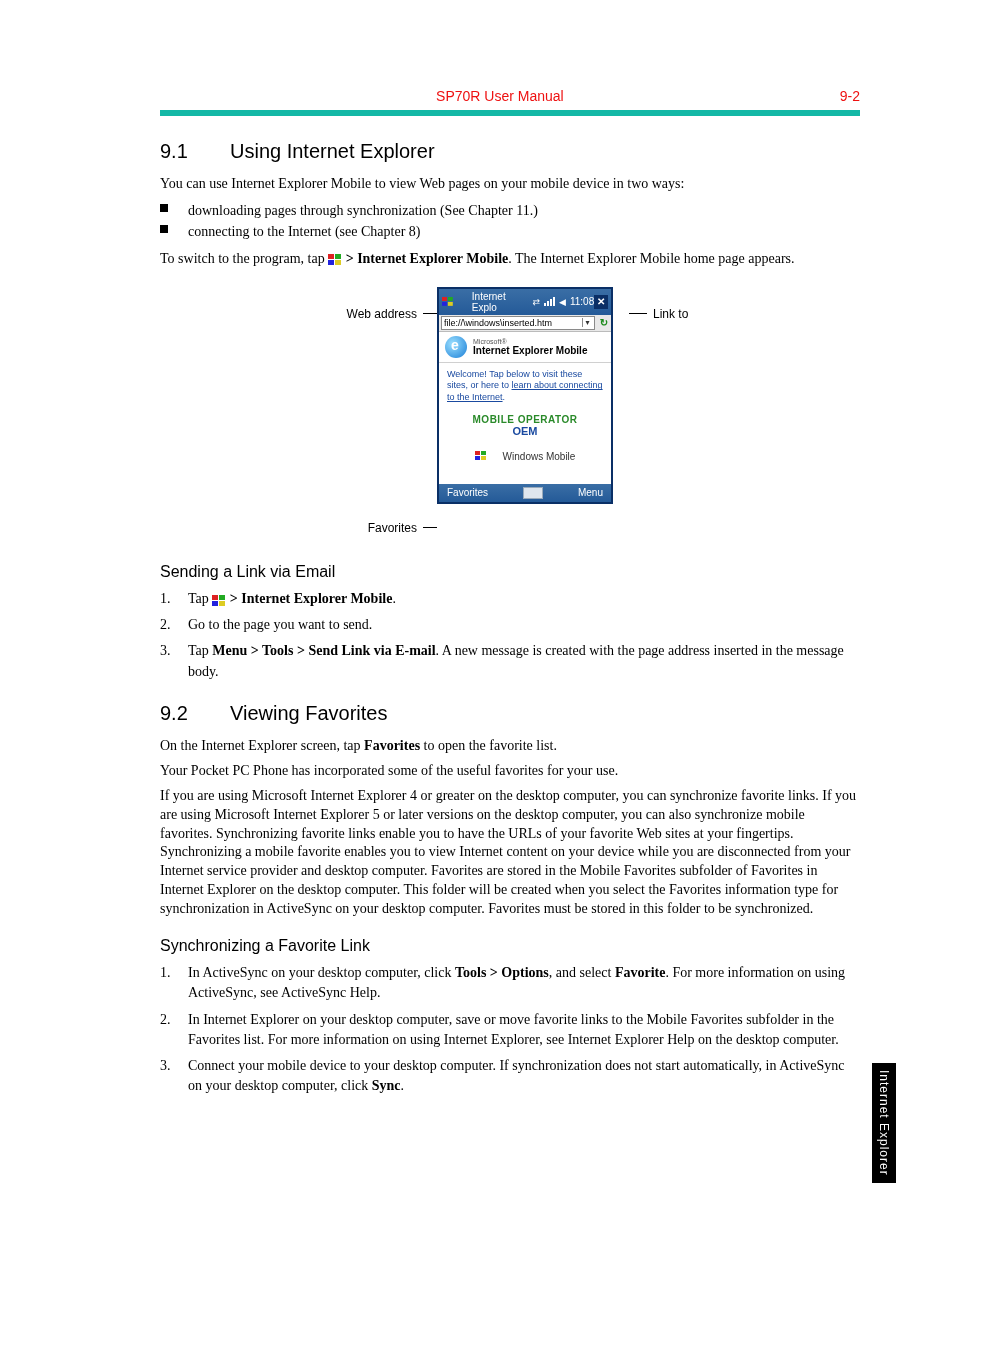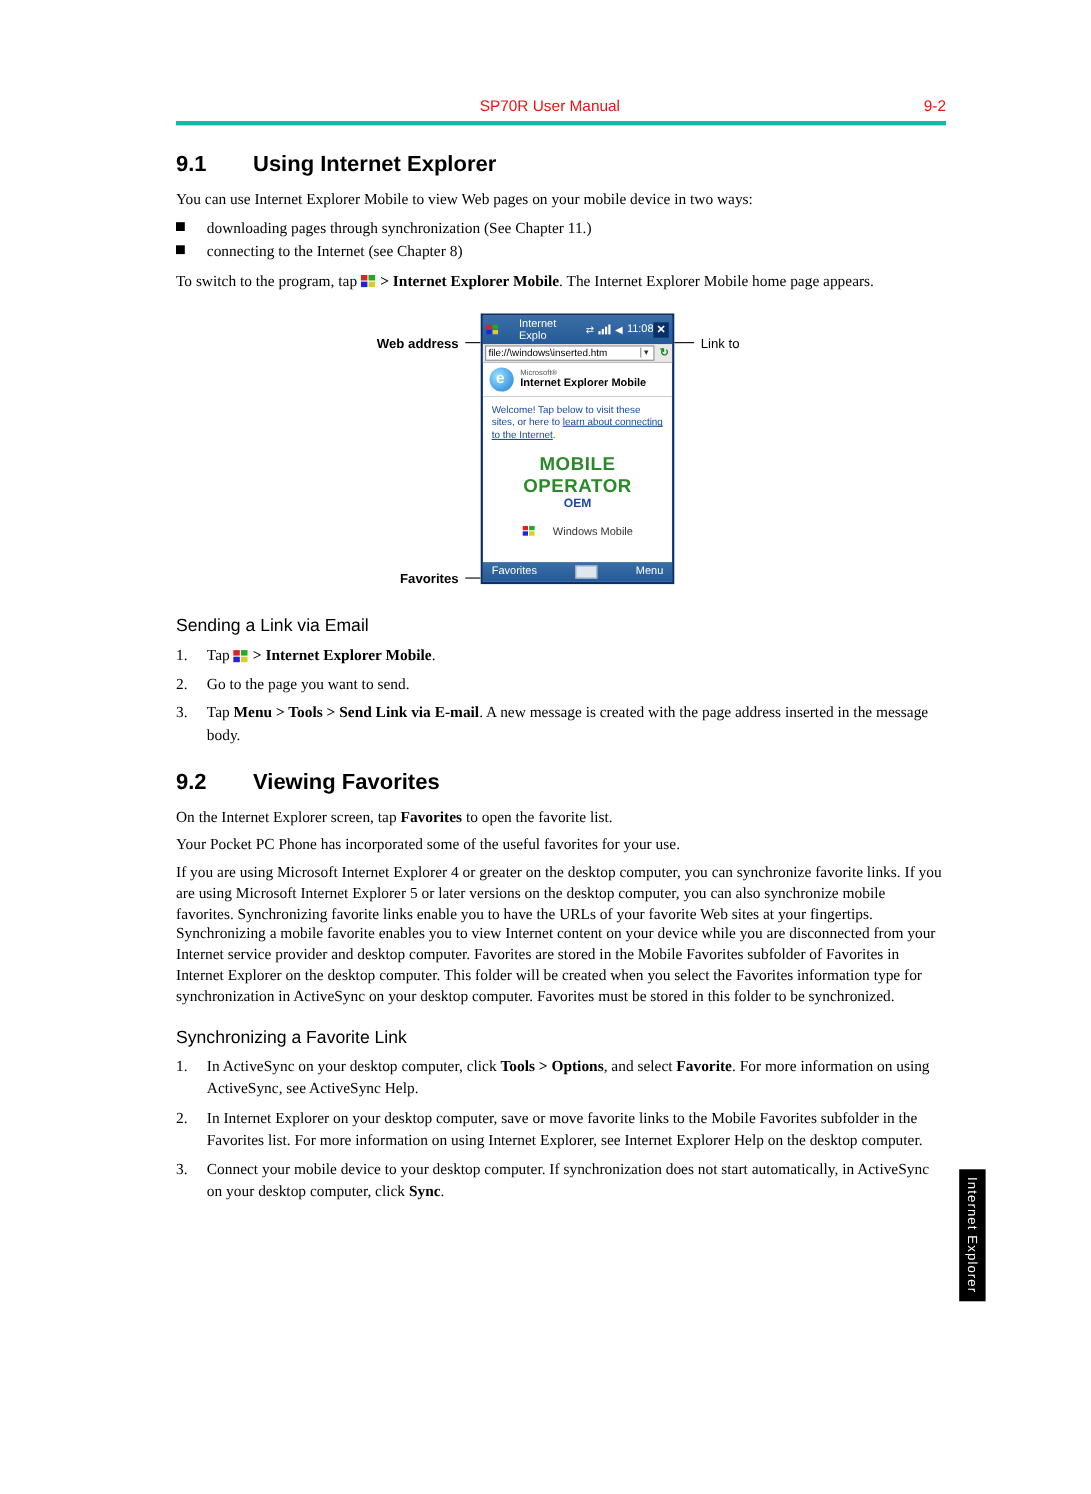--- a/index.html
+++ b/index.html
@@ -1,43 +1,43 @@
 <!DOCTYPE html>
 <html><head>
 <meta charset="utf-8">
 <style>
   * { box-sizing: border-box; margin: 0; padding: 0; }
   html, body { background: #fff; }
   body { width: 992px; height: 1358px; position: relative; font-family: "Times New Roman", Times, serif; color: #000; }
   .page { position: absolute; left: 160px; top: 88px; width: 700px; }
-  .header { display: flex; justify-content: space-between; font-family: Arial, Helvetica, sans-serif; color: #e11; font-size: 14px; border-bottom: 4px solid #14b8a6; padding-bottom: 6px; margin-bottom: 24px; }
+  .header { display: flex; justify-content: space-between; font-family: Arial, Helvetica, sans-serif; color: #e11; font-size: 14px; border-bottom: 6px solid #14b8a6; padding-bottom: 6px; margin-bottom: 24px; }
   .header .center { flex: 1; text-align: center; }
   .header .right { color: #e11; }
-  .h-sec { font-family: Arial, Helvetica, sans-serif; font-size: 20px; margin: 20px 0 12px 0; font-weight: bold; }
+  .h-sec { font-family: Arial, Helvetica, sans-serif; font-size: 20px; margin: 20px 0 12px 0; font-weight: normal; }
   .h-sec .num { display: inline-block; width: 70px; }
   .h-sub { font-family: Arial, Helvetica, sans-serif; font-size: 16px; margin: 18px 0 8px 0; font-weight: normal; }
   p { font-size: 14px; line-height: 1.35; margin: 6px 0; }
   ul.square { list-style: none; margin: 4px 0 8px 0; padding: 0; }
   ul.square li { font-size: 14px; line-height: 1.5; padding-left: 28px; position: relative; }
   ul.square li::before { content: ""; position: absolute; left: 0; top: 4px; width: 8px; height: 8px; background: #000; }
   ol.num { list-style: none; counter-reset: item; margin: 8px 0 8px 0; padding: 0; }
   ol.num li { font-size: 14px; line-height: 1.45; padding-left: 28px; position: relative; margin: 6px 0; counter-increment: item; }
   ol.num li::before { content: counter(item) "."; position: absolute; left: 0; top: 0; }
   b { font-weight: bold; }
   .tabbar { position: absolute; right: 96px; top: 1063px; width: 24px; height: 120px; background: #000; color: #fff; font-family: Arial, Helvetica, sans-serif; font-size: 12px; display: flex; align-items: center; justify-content: center; }
   .tabbar span { writing-mode: vertical-rl; text-orientation: mixed; letter-spacing: 1px; }
   .win-icon { display: inline-block; width: 14px; height: 12px; vertical-align: middle; position: relative; top: -1px; }
   .win-icon svg { width: 14px; height: 12px; }
 
   
   .figwrap { display: flex; justify-content: center; margin: 18px 0 28px 0; font-family: Arial, Helvetica, sans-serif; }
   .figrow { display: flex; align-items: flex-start; }
   .labelcol { font-size: 12px; color: #000; }
-  .labelcol.left { text-align: right; width: 110px; font-weight: bold; }
-  .labelcol.right { text-align: left; width: 80px; }
+  .labelcol.left { text-align: right; width: 110px; }
+  .labelcol.right { text-align: left; width: 80px; padding-left: 16px; }
   .labelcol .lab { display: flex; align-items: center; white-space: nowrap; margin: 0; }
   .labelcol.left .lab { justify-content: flex-end; }
   .conn { height: 1px; background: #000; display: inline-block; }
   .connL { width: 14px; margin-left: 6px; }
   .connR { width: 18px; margin-right: 6px; }
   .device { width: 176px; border: 2px solid #0a2f66; background: #fff; font-size: 10px; }
   .dv-top { background: linear-gradient(#3a6ea5, #245a98); color: #fff; display: flex; align-items: center; justify-content: space-between; padding: 2px 3px; }
   .dv-top .t-left { display: flex; align-items: center; gap: 18px; }
   .dv-top .close { background: #0a2f66; color: #fff; width: 14px; height: 14px; display: inline-flex; align-items: center; justify-content: center; font-weight: bold; font-size: 10px; }
   .sigbars { display: inline-flex; align-items: flex-end; gap: 1px; }
@@ -47,21 +47,21 @@
   .dv-addr .addr { flex: 1; background: #fff; border: 1px solid #8a8a8a; height: 14px; margin: 1px 2px; font-size: 9px; padding: 0 2px; display: flex; align-items: center; justify-content: space-between; }
   .dv-addr .dd { border-left: 1px solid #8a8a8a; width: 10px; text-align: center; font-size: 8px; color: #333; }
   .dv-addr .go { width: 14px; text-align: center; color: #1a8a1a; font-weight: bold; }
   .dv-brand { display: flex; align-items: center; gap: 6px; padding: 4px 6px; border-bottom: 1px solid #d0d0d0; }
   .dv-brand .eicon { width: 22px; height: 22px; border-radius: 50%; background: radial-gradient(circle at 35% 35%, #9adfff, #1a7ed6); position: relative; }
   .dv-brand .eicon::after { content: "e"; position: absolute; left: 6px; top: 1px; color: #fff; font-weight: bold; font-size: 14px; font-family: Arial; }
   .dv-brand .bt-top { font-size: 7px; color: #555; line-height: 1; }
   .dv-welcome { padding: 6px 8px 4px; color: #1a4aa0; font-size: 9px; line-height: 1.3; }
   .dv-welcome .ulnk { text-decoration: underline; }
   .dv-center { text-align: center; padding: 6px 0 4px; }
-  .dv-mop { color: #2a8a2a; font-weight: bold; font-size: 17px; letter-spacing: 0.5px; }
+  .dv-mop { color: #2a8a2a; font-weight: bold; font-size: 10px; letter-spacing: 0.5px; }
   .dv-oem { color: #1a4aa0; font-weight: bold; font-size: 11px; }
   .dv-wm { display: flex; align-items: flex-start; justify-content: center; gap: 16px; margin: 14px 16px 18px; font-size: 10px; color: #333; }
   .dv-bottom { background: linear-gradient(#3a6ea5, #245a98); color: #fff; display: flex; align-items: center; justify-content: space-between; padding: 3px 8px; font-size: 10px; }
   .dv-bottom .midkb { width: 20px; height: 12px; background: #dfe6ee; border: 1px solid #9ab; }
   .winflag { width: 12px; height: 10px; display: inline-block; }
 </style>
 </head>
 <body>
 
 <div class="page">

